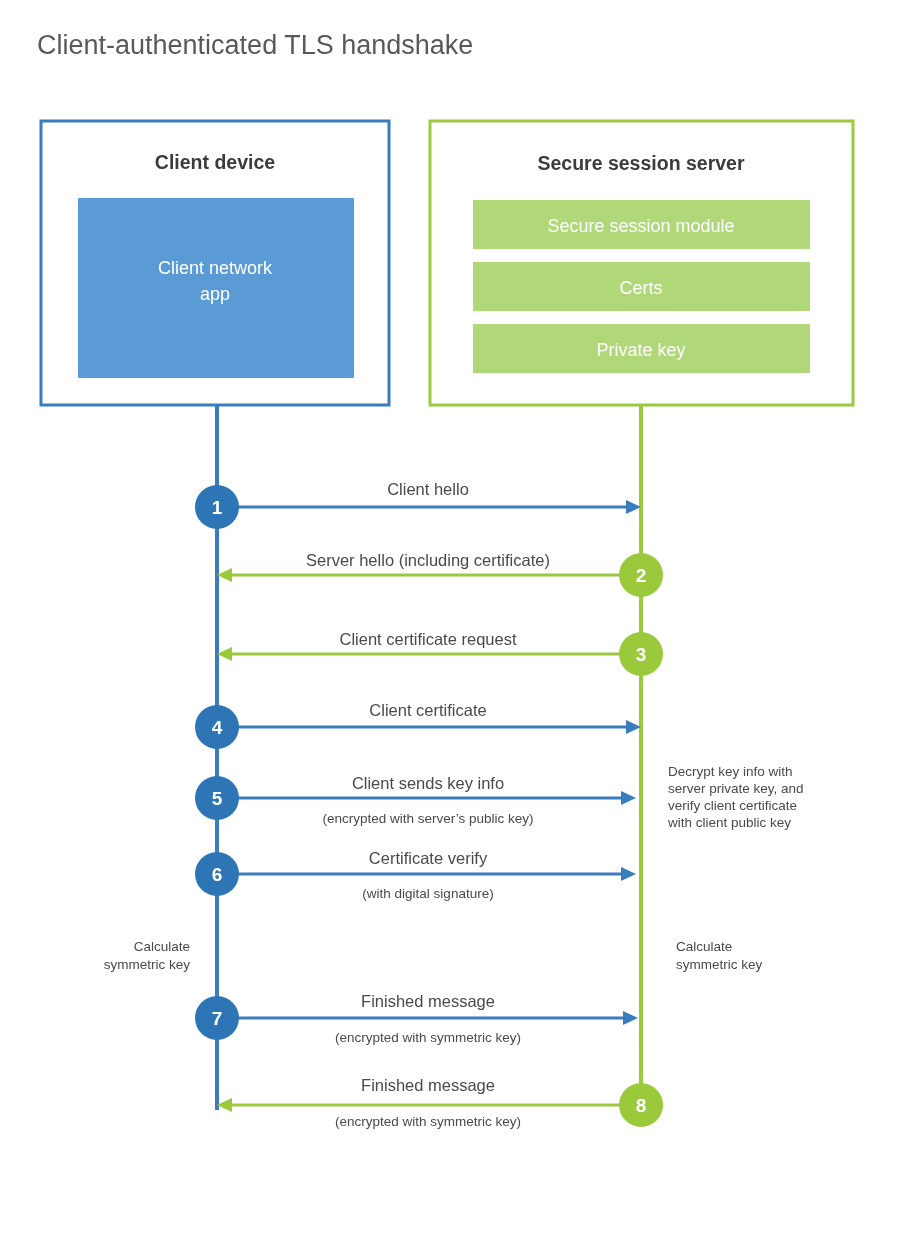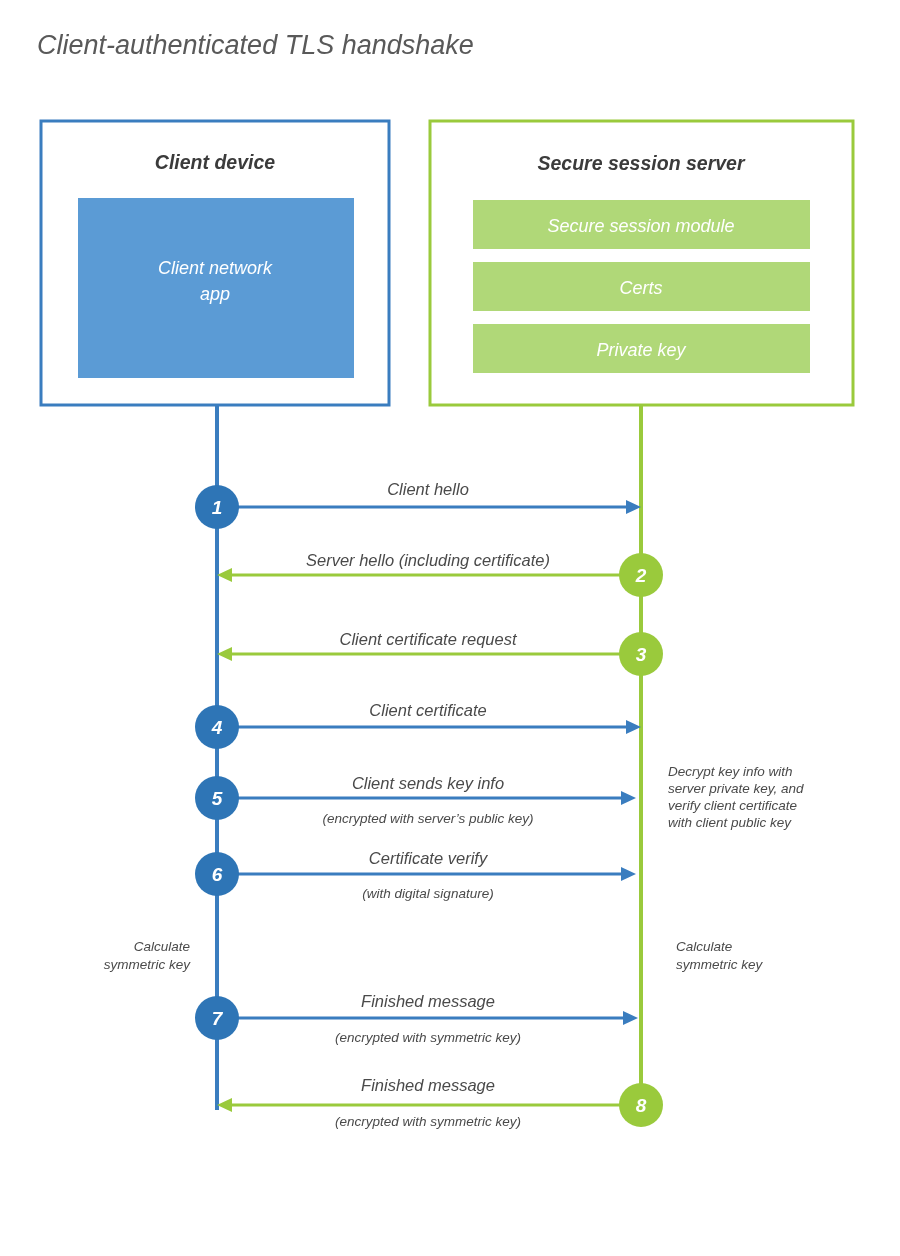--- a/index.html
+++ b/index.html
@@ -11,21 +11,20 @@
     width: 900px;
     height: 1256px;
     font-family: "Liberation Sans", sans-serif;
     overflow: hidden;
     position: relative;
   }
   #diagram-root {
     position: relative;
     width: 900px;
     height: 904px;
-    font-style: italic;
   }
   svg.diagram {
     position: absolute;
     top: 0;
     left: 0;
     width: 900px;
     height: 1256px;
     display: block;
   }
   .page-title {

